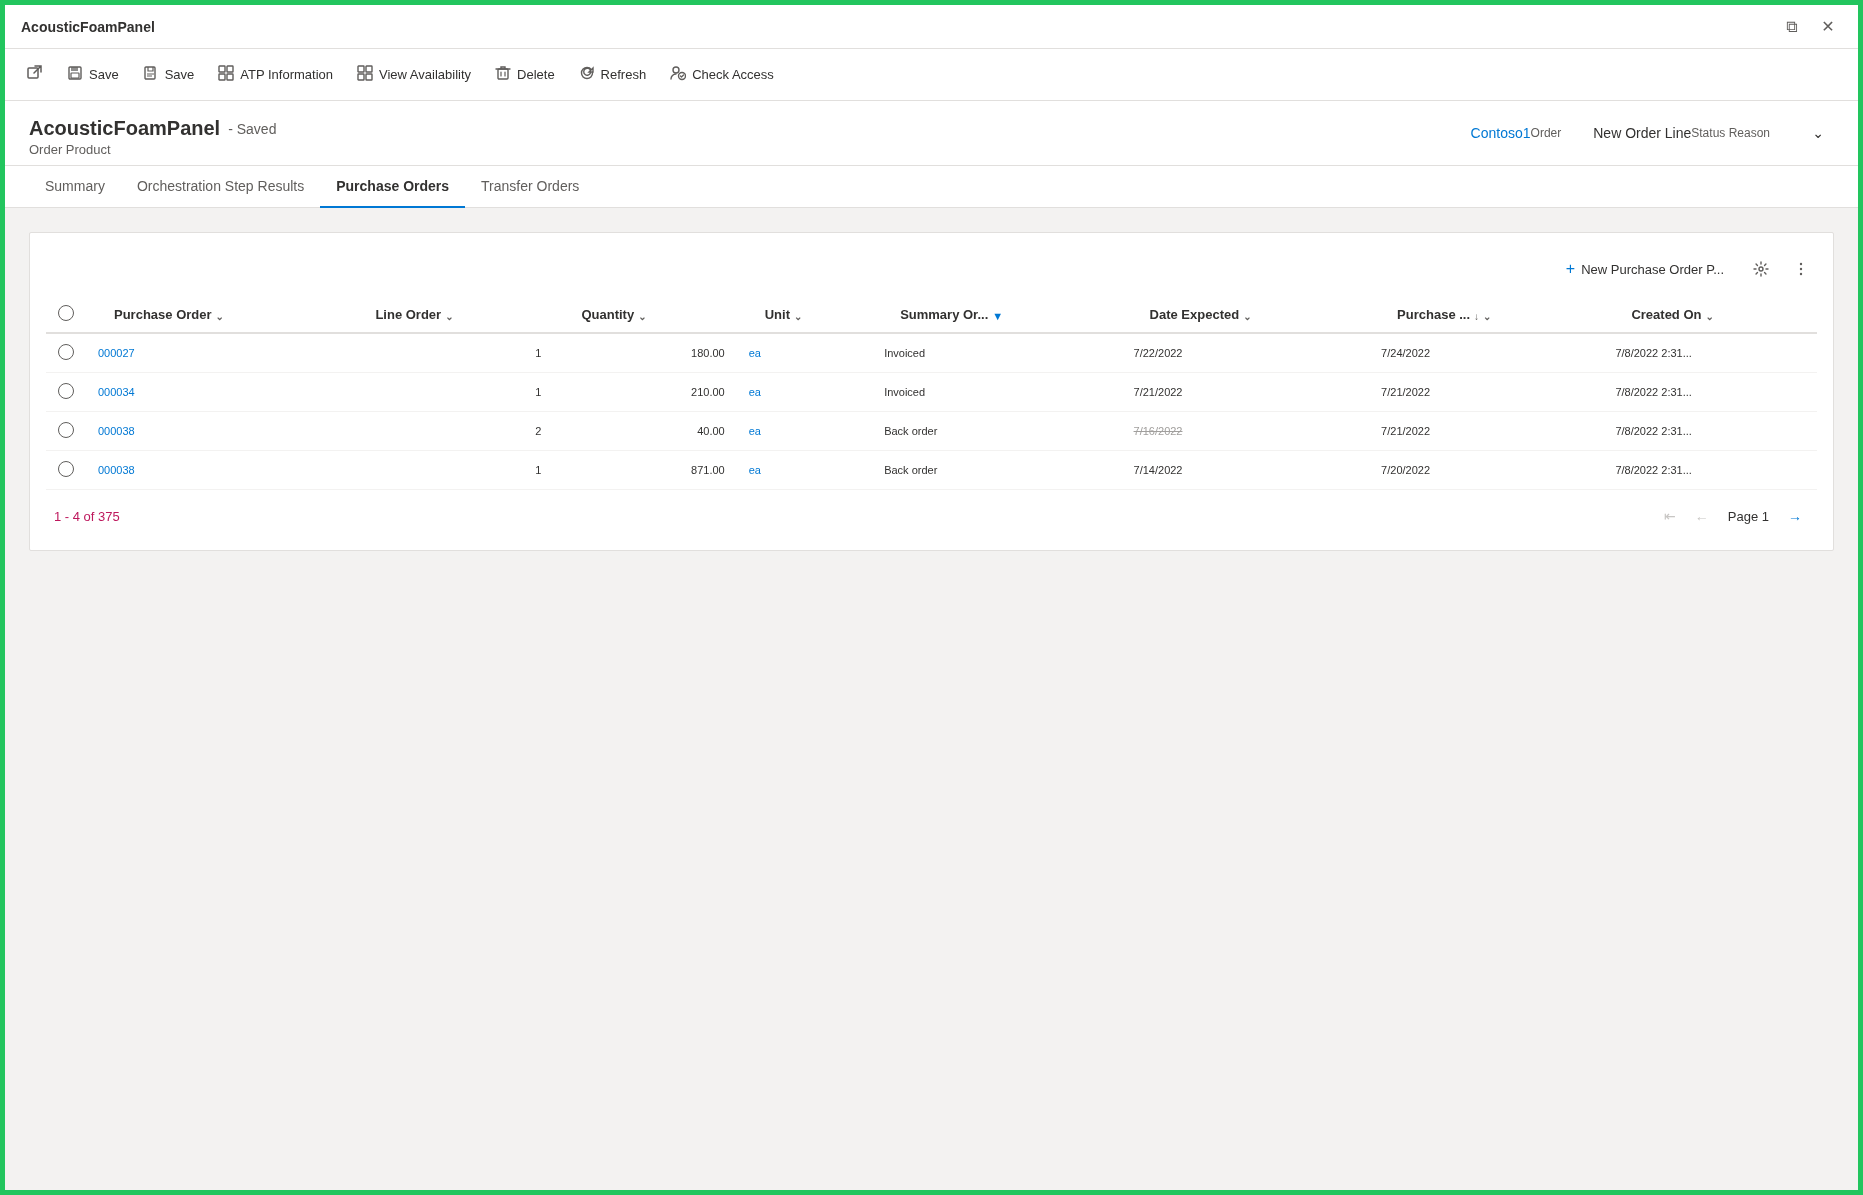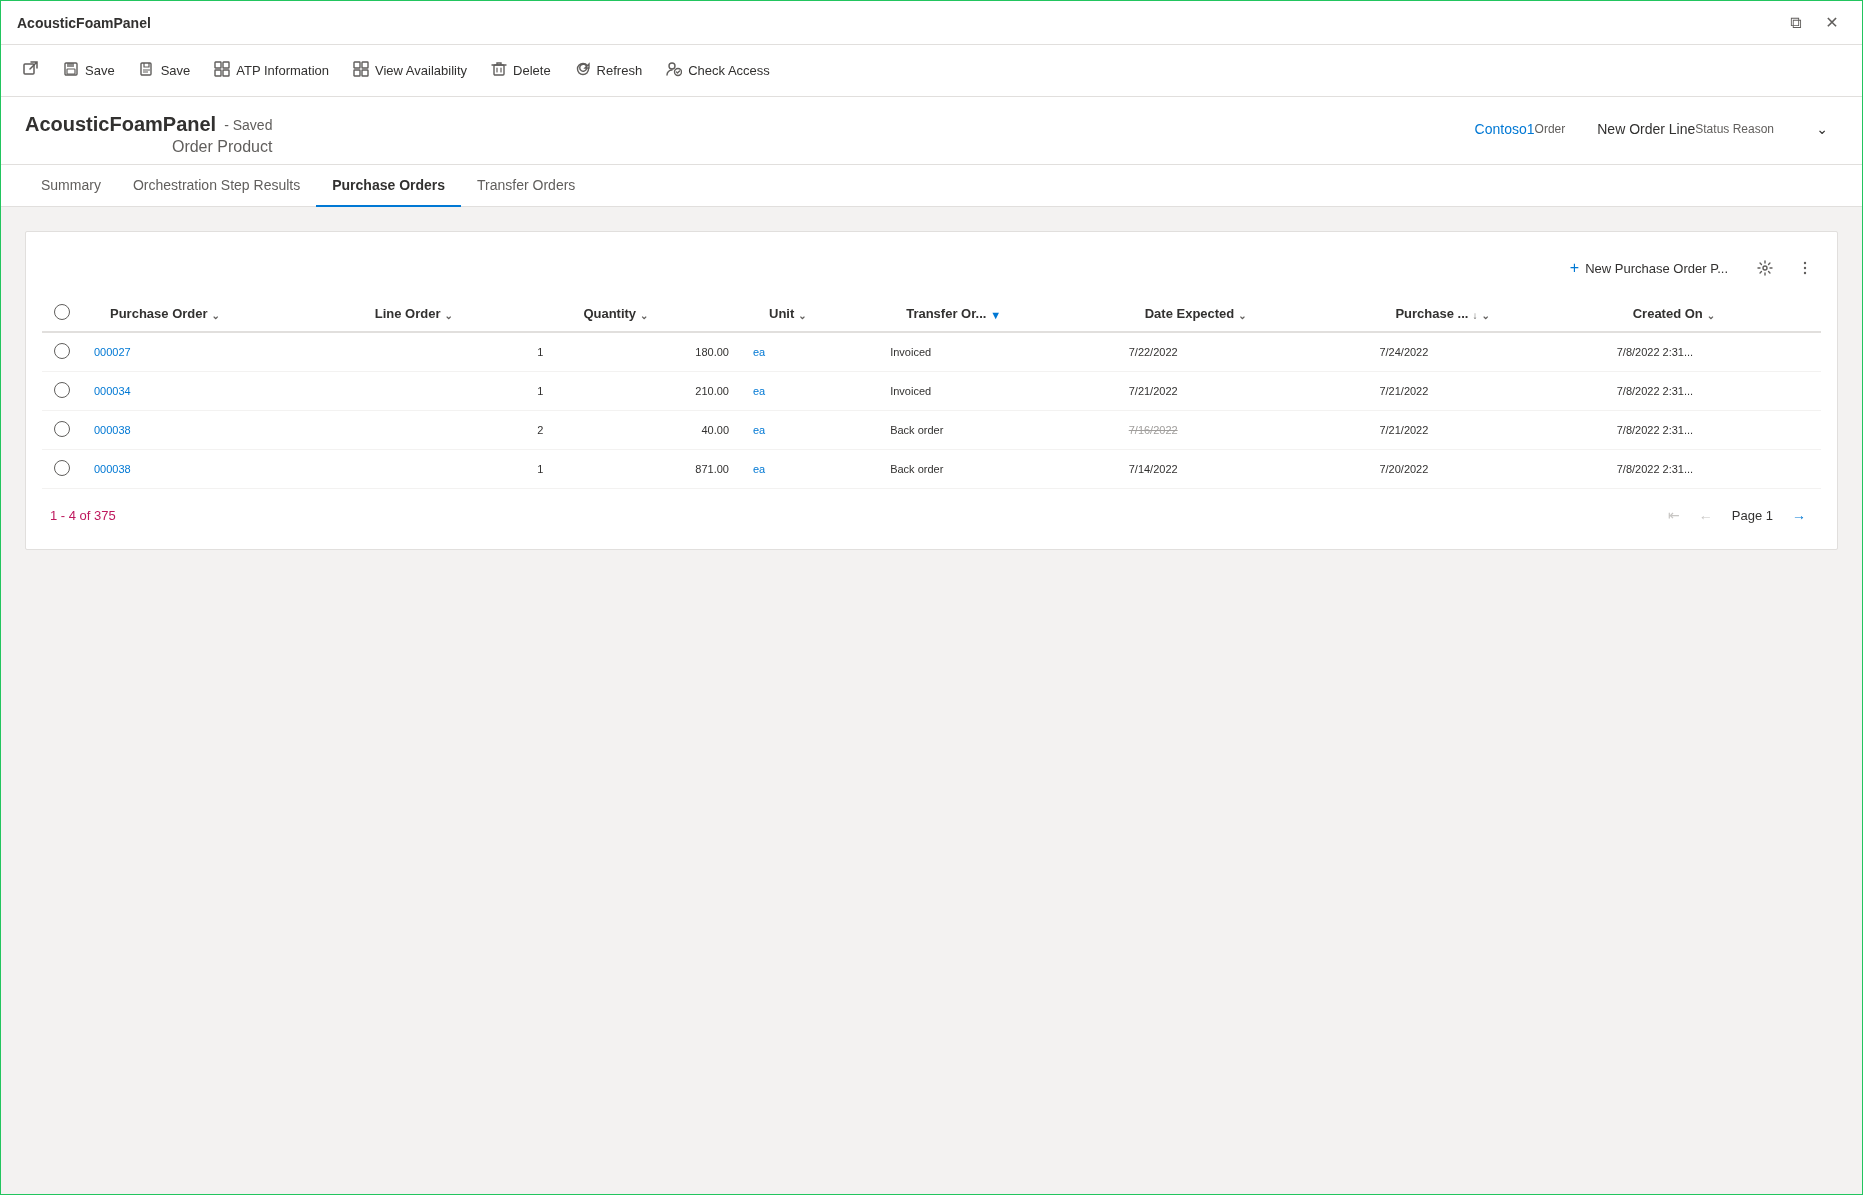--- a/index.html
+++ b/index.html
@@ -9,21 +9,21 @@
       background: #f3f2f1;
       color: #323130;
       width: 1863px;
       min-height: 1195px;
     }
 
     .app-window {
       width: 1863px;
       min-height: 1195px;
       background: #ffffff;
-      border: 1px solid #22c55e;
+      border: 5px solid #22c55e;
       display: flex;
       flex-direction: column;
     }
 
     
     .title-bar {
       display: flex;
       align-items: center;
       justify-content: space-between;
       padding: 8px 16px;
@@ -107,24 +107,23 @@
       gap: 8px;
     }
 
     .record-saved {
       font-size: 14px;
       font-weight: 400;
       color: #605e5c;
     }
 
     .record-type {
-      font-size: 16px;
+      font-size: 13px;
       color: #605e5c;
       margin-top: 2px;
-      text-align: right;
     }
 
     .record-meta {
       display: flex;
       align-items: center;
       gap: 32px;
     }
 
     .meta-field {
       display: flex;
@@ -528,21 +527,21 @@
               </div>
             </th>
             <th>
               <div class="col-header">
                 <span>Unit</span>
                 <span class="sort-icon">⌄</span>
               </div>
             </th>
             <th>
               <div class="col-header">
-                <span>Transfer Or...</span>
+                <span>Summary Or...</span>
                 <span class="filter-icon">▼</span>
               </div>
             </th>
             <th>
               <div class="col-header">
                 <span>Date Expected</span>
                 <span class="sort-icon">⌄</span>
               </div>
             </th>
             <th>

